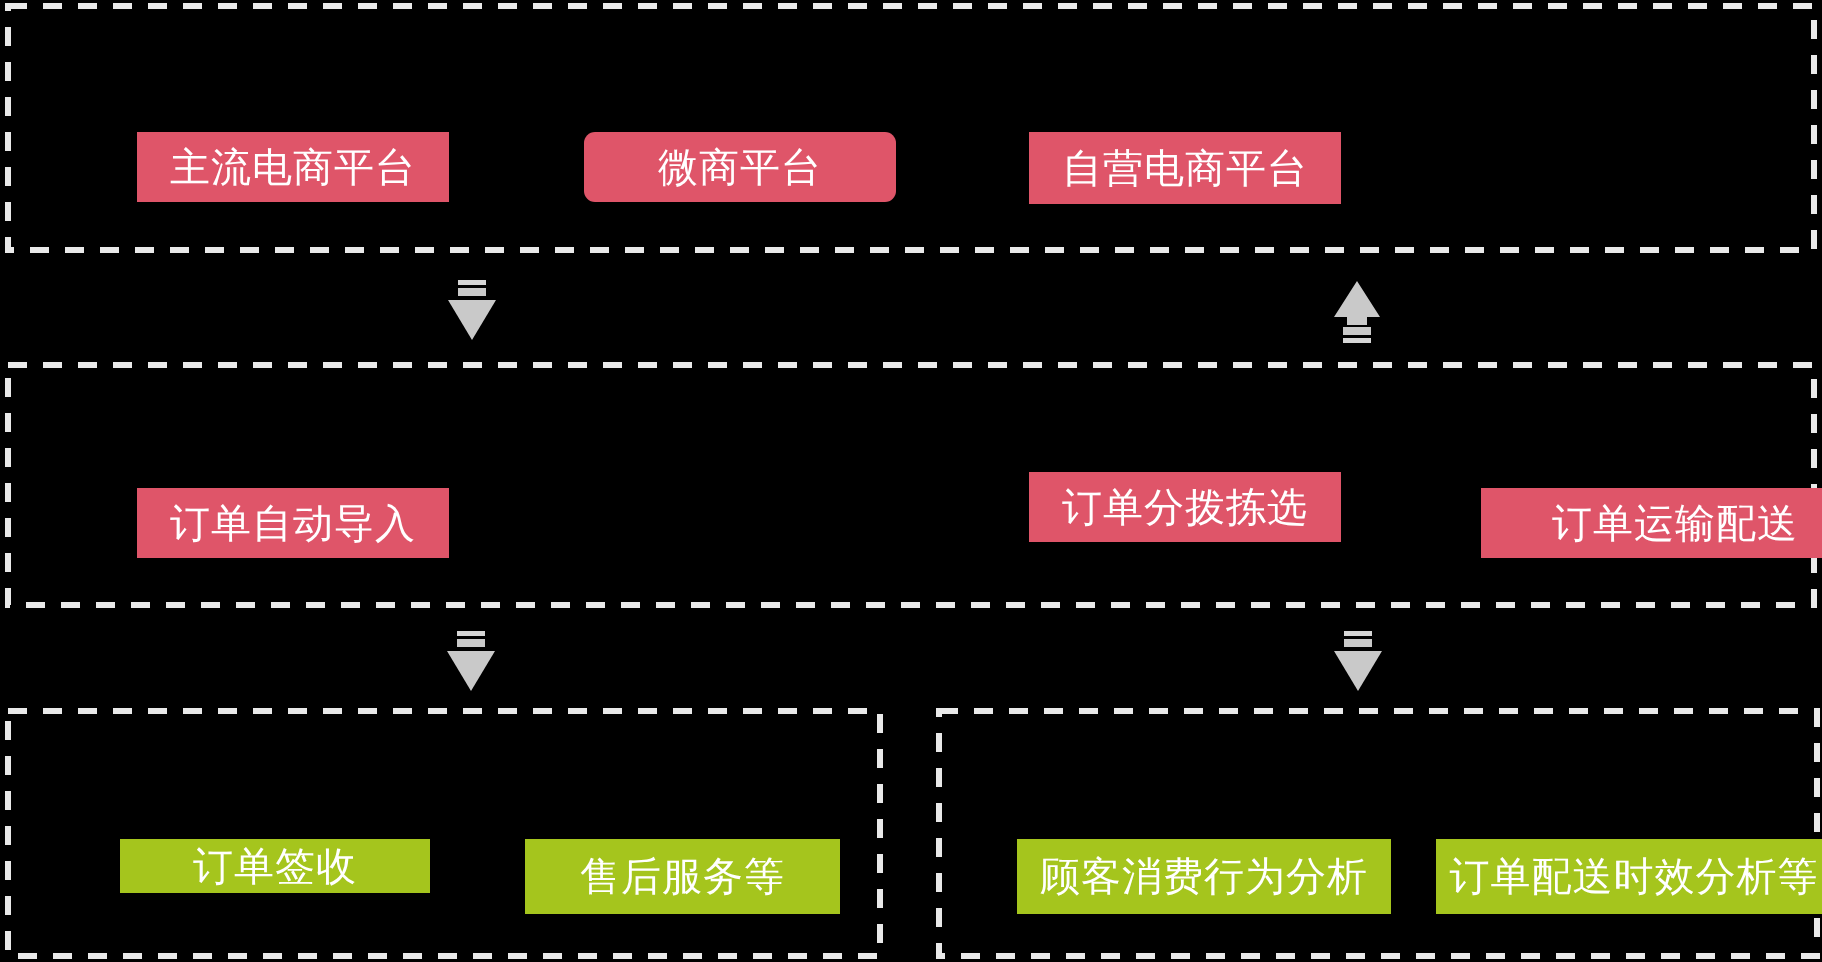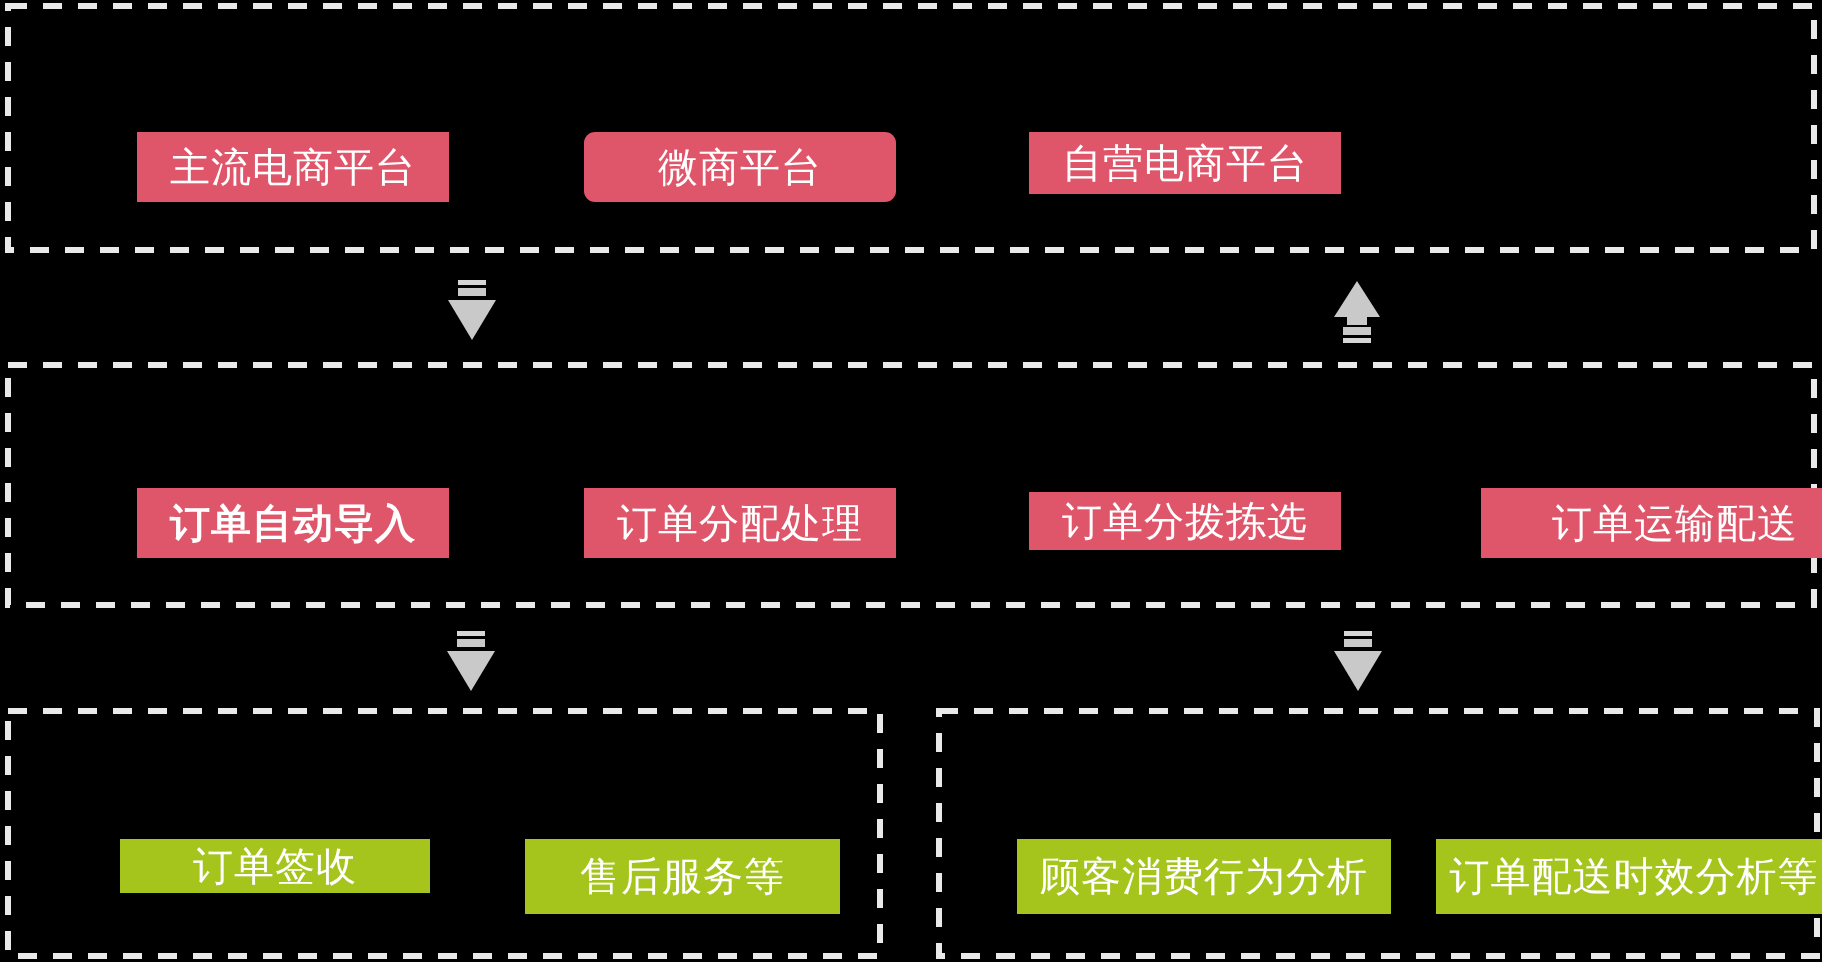--- a/index.html
+++ b/index.html
@@ -67,25 +67,24 @@
   </svg>
   <svg class="section-svg" style="left:5px; top:708px;" width="878" height="251">
     <rect class="dashed-rect" x="3" y="3" width="872" height="245"></rect>
   </svg>
   <svg class="section-svg" style="left:936px; top:708px;" width="884" height="251">
     <rect class="dashed-rect" x="3" y="3" width="878" height="245"></rect>
   </svg>
 
   <div class="node pink" style="left:90px;  top:132px; width:312px; height:70px;">主流电商平台</div>
   <div class="node pink" style="left:537px; top:132px; width:312px; height:70px;border-radius:11px;">微商平台</div>
-  <div class="node pink" style="left:982px; top:132px; width:312px; height:62px;">自营电商平台</div>
+  <div class="node pink" style="left:982px; top:132px; width:312px; height:72px;">自营电商平台</div>
 
-  <div class="node pink" style="left:90px;  top:488px; width:312px; height:70px;font-weight:bold;">订单自动导入</div>
-  <div class="node pink" style="left:537px; top:488px; width:312px; height:70px;">订单分配处理</div>
-  <div class="node pink" style="left:982px; top:492px; width:312px; height:58px;">订单分拨拣选</div>
+  <div class="node pink" style="left:90px;  top:488px; width:312px; height:70px;">订单自动导入</div>
+  <div class="node pink" style="left:982px; top:472px; width:312px; height:70px;">订单分拨拣选</div>
   <div class="node pink" style="left:1434px; top:488px; width:312px; height:70px;padding-left:38px;">订单运输配送</div>
 
   <div class="node green" style="left:73px;  top:839px; width:310px; height:54px;">订单签收</div>
   <div class="node green" style="left:970px; top:839px; width:374px; height:75px;">顾客消费行为分析</div>
   <div class="node green" style="left:478px; top:839px; width:315px; height:75px;">售后服务等</div>
   <div class="node green" style="left:1389px; top:839px; width:396px; height:75px;">订单配送时效分析等</div>
 
   <div class="arrow down" style="left:448px; top:280px;">
     <div class="bar-thin"></div>
     <div class="bar-thick"></div>

